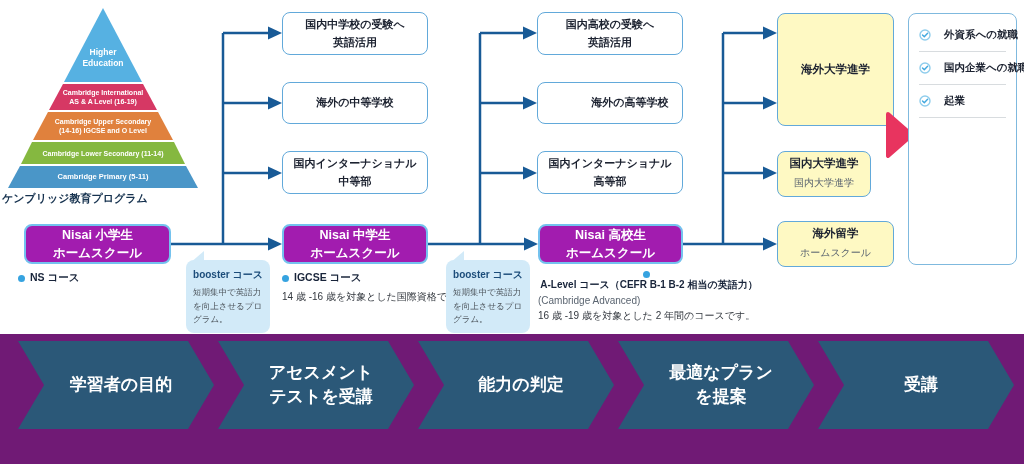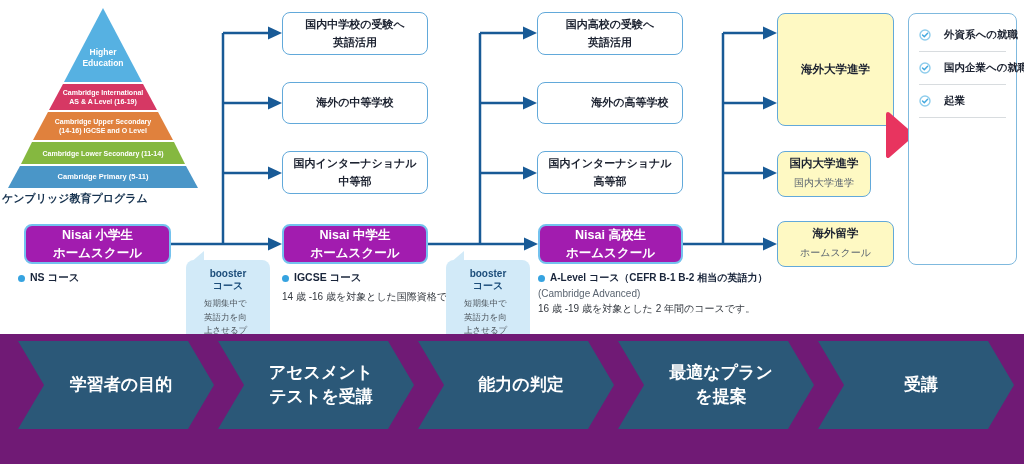--- a/index.html
+++ b/index.html
@@ -21,21 +21,21 @@
   
   .outcome{position:absolute;background:#fef9c3;border:1.5px solid #62a9da;border-radius:8px;display:flex;flex-direction:column;align-items:center;justify-content:center;text-align:center;z-index:2;padding:6px 4px;}
   .outcome .o-title{font-weight:bold;font-size:11.5px;color:#1c2230;}
   .outcome .o-sub{font-size:10px;color:#5a6470;line-height:1.85;margin-top:6px;}
   .outcome.small .o-sub{margin-top:3px;}
 
   
   .school{position:absolute;background:#a21caf;border:2px solid #74c2ee;border-radius:8px;display:flex;align-items:center;justify-content:center;text-align:center;color:#fff;font-weight:bold;font-size:12.5px;line-height:1.45;z-index:2;}
 
   
-  .booster{position:absolute;background:#d2eaf8;border-radius:8px;padding:8px 18px 6px;z-index:3;width:84px;}
+  .booster{position:absolute;background:#d2eaf8;border-radius:8px;padding:8px 7px 6px;z-index:3;width:84px;}
   .booster:before{content:"";position:absolute;top:-9px;left:4px;width:0;height:0;border-bottom:12px solid #d2eaf8;border-left:14px solid transparent;}
   .booster .b-title{font-weight:bold;font-size:10px;color:#1c4d7a;text-align:center;}
   .booster .b-desc{font-size:8.5px;color:#4d555c;line-height:1.6;margin-top:4px;}
 
   
   .legend{position:absolute;z-index:2;}
   .legend .l-title{display:flex;align-items:center;font-weight:bold;font-size:10.5px;color:#18243a;white-space:nowrap;}
   .legend .dot{width:7px;height:7px;border-radius:50%;background:#36a3e0;margin-right:5px;flex:0 0 auto;}
   .legend .l-sub{font-size:10px;color:#5a6470;margin-top:3px;}
   .legend .l-desc{font-size:10px;color:#33383f;margin-top:4px;line-height:1.5;}
@@ -197,21 +197,21 @@
       </div>
   </div>
   <div class="legend" style="left:282px;top:271px;width:210px;">
     <div class="l-title">
         <span class="dot"></span>
         <span>IGCSE コース</span>
       </div>
     <div class="l-desc">14 歳 -16 歳を対象とした国際資格です。</div>
   </div>
   <div class="legend" style="left:538px;top:271px;width:222px;">
-    <div class="l-title" style="font-size:10px;">
+    <div class="l-title" style="font-size:10px;flex-direction:column;">
         <span class="dot"></span>
         <span>A-Level コース（CEFR B-1 B-2 相当の英語力）</span>
       </div>
     <div class="l-sub">(Cambridge Advanced)</div>
     <div class="l-desc" style="margin-top:2px;">16 歳 -19 歳を対象とした 2 年間のコースです。</div>
   </div>
 
   <div class="band">
     <div class="chev" style="left:18px;">学習者の目的</div>
     <div class="chev preline" style="left:218px;">アセスメント

